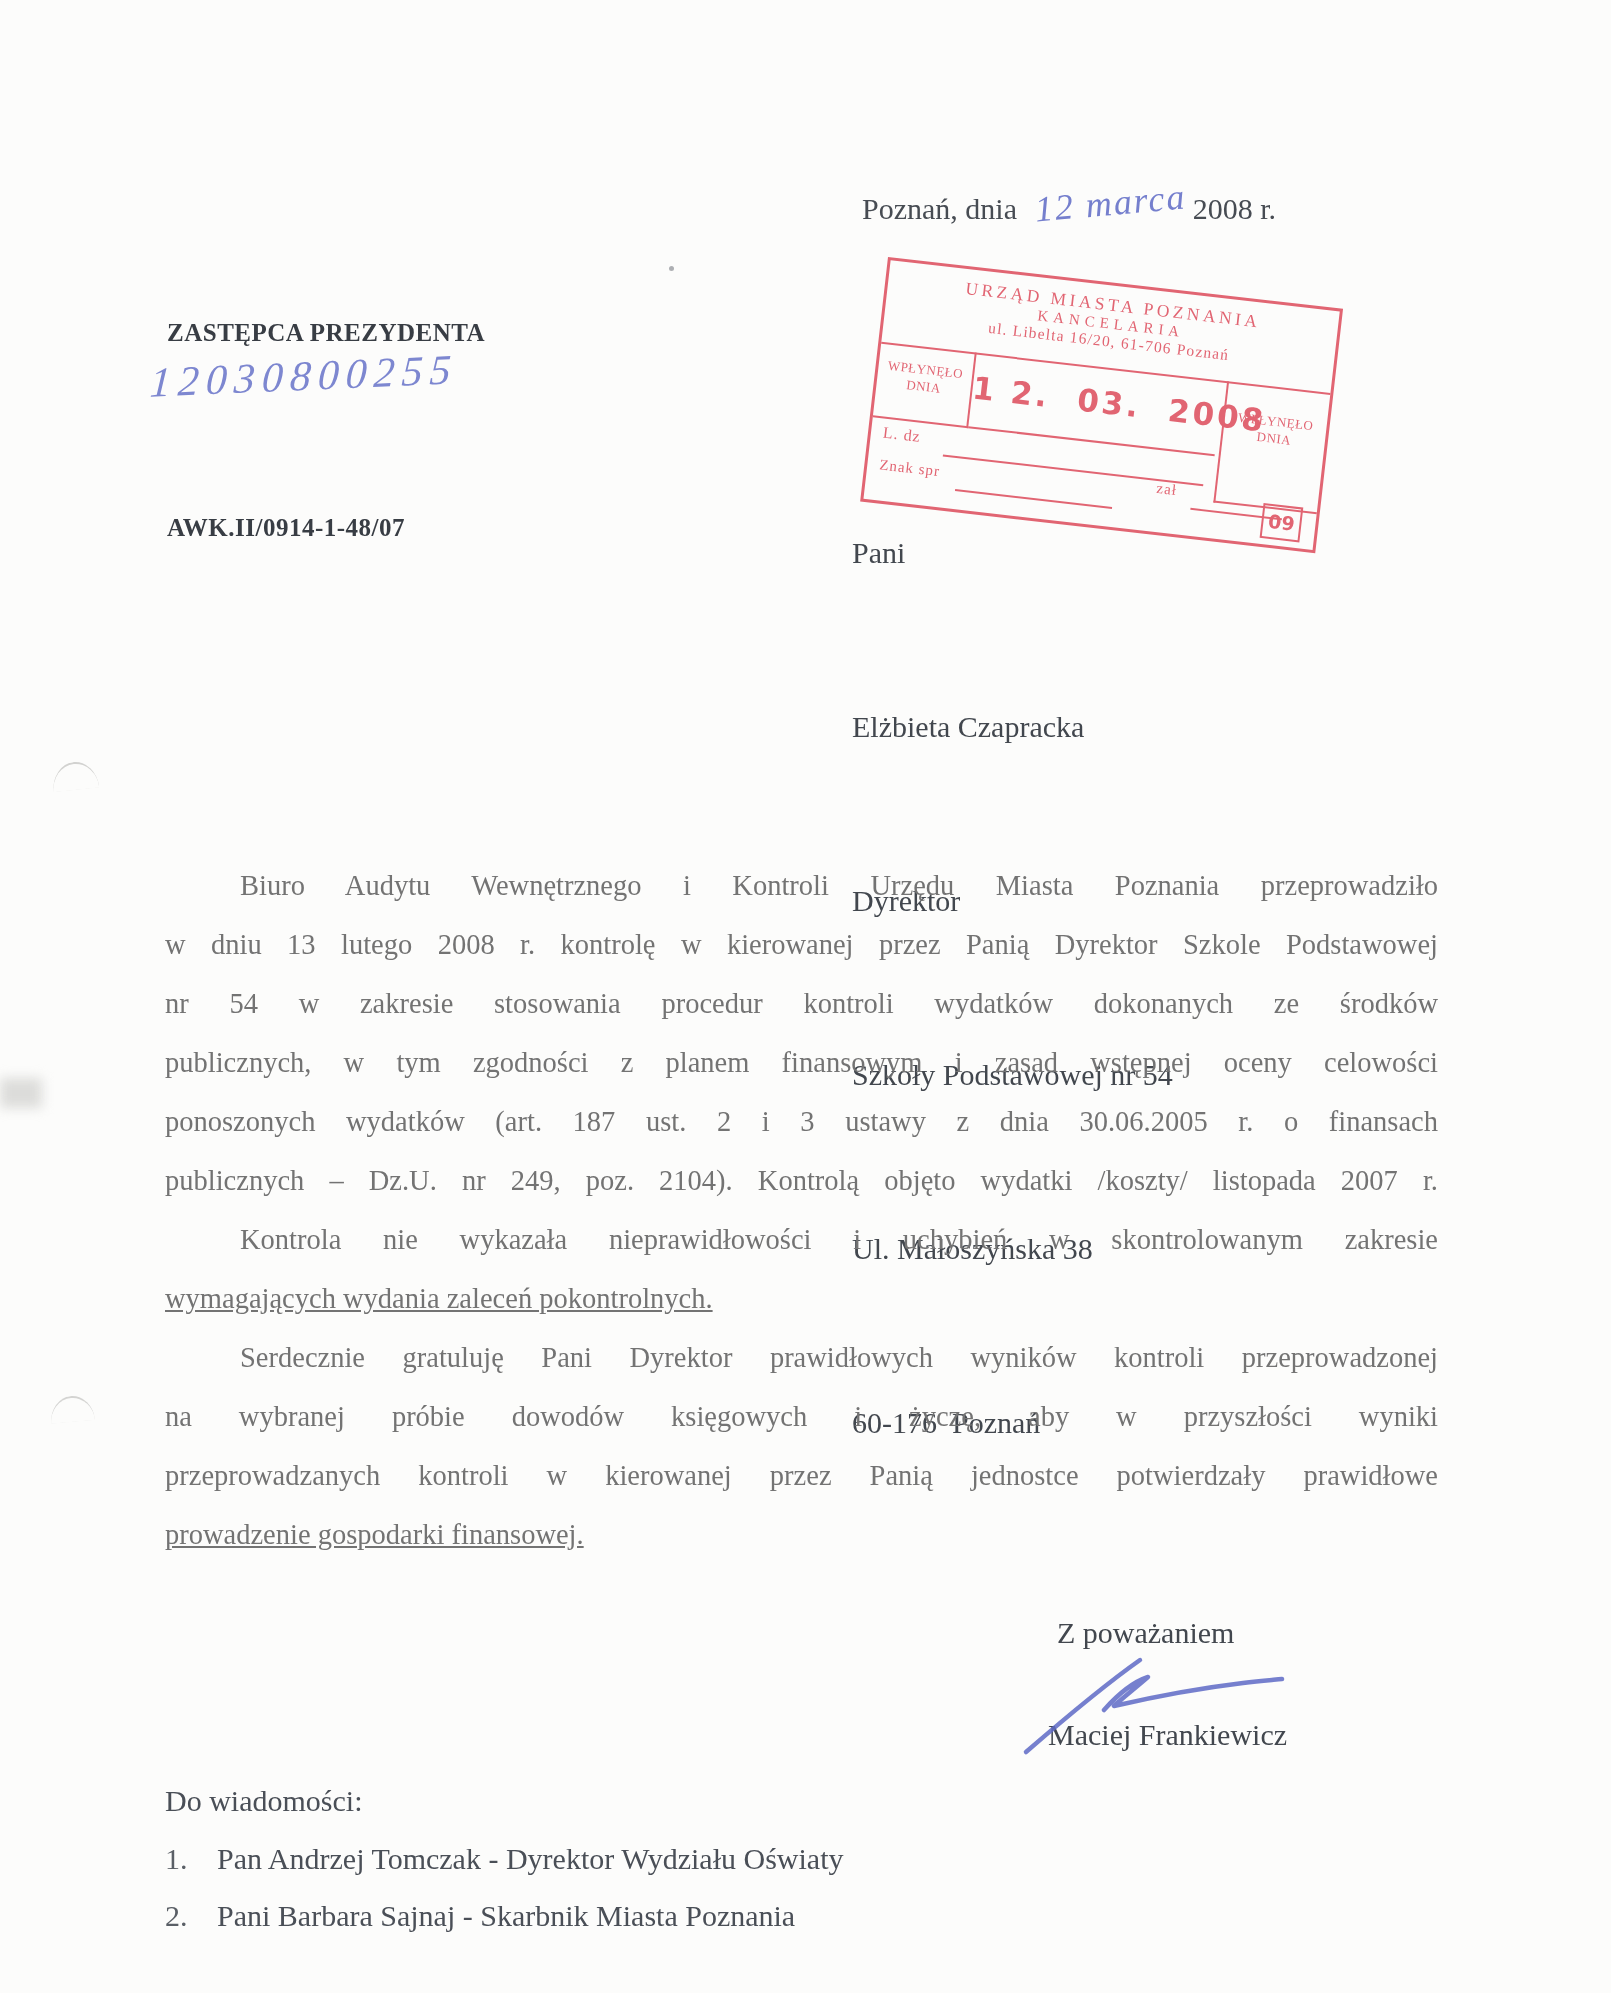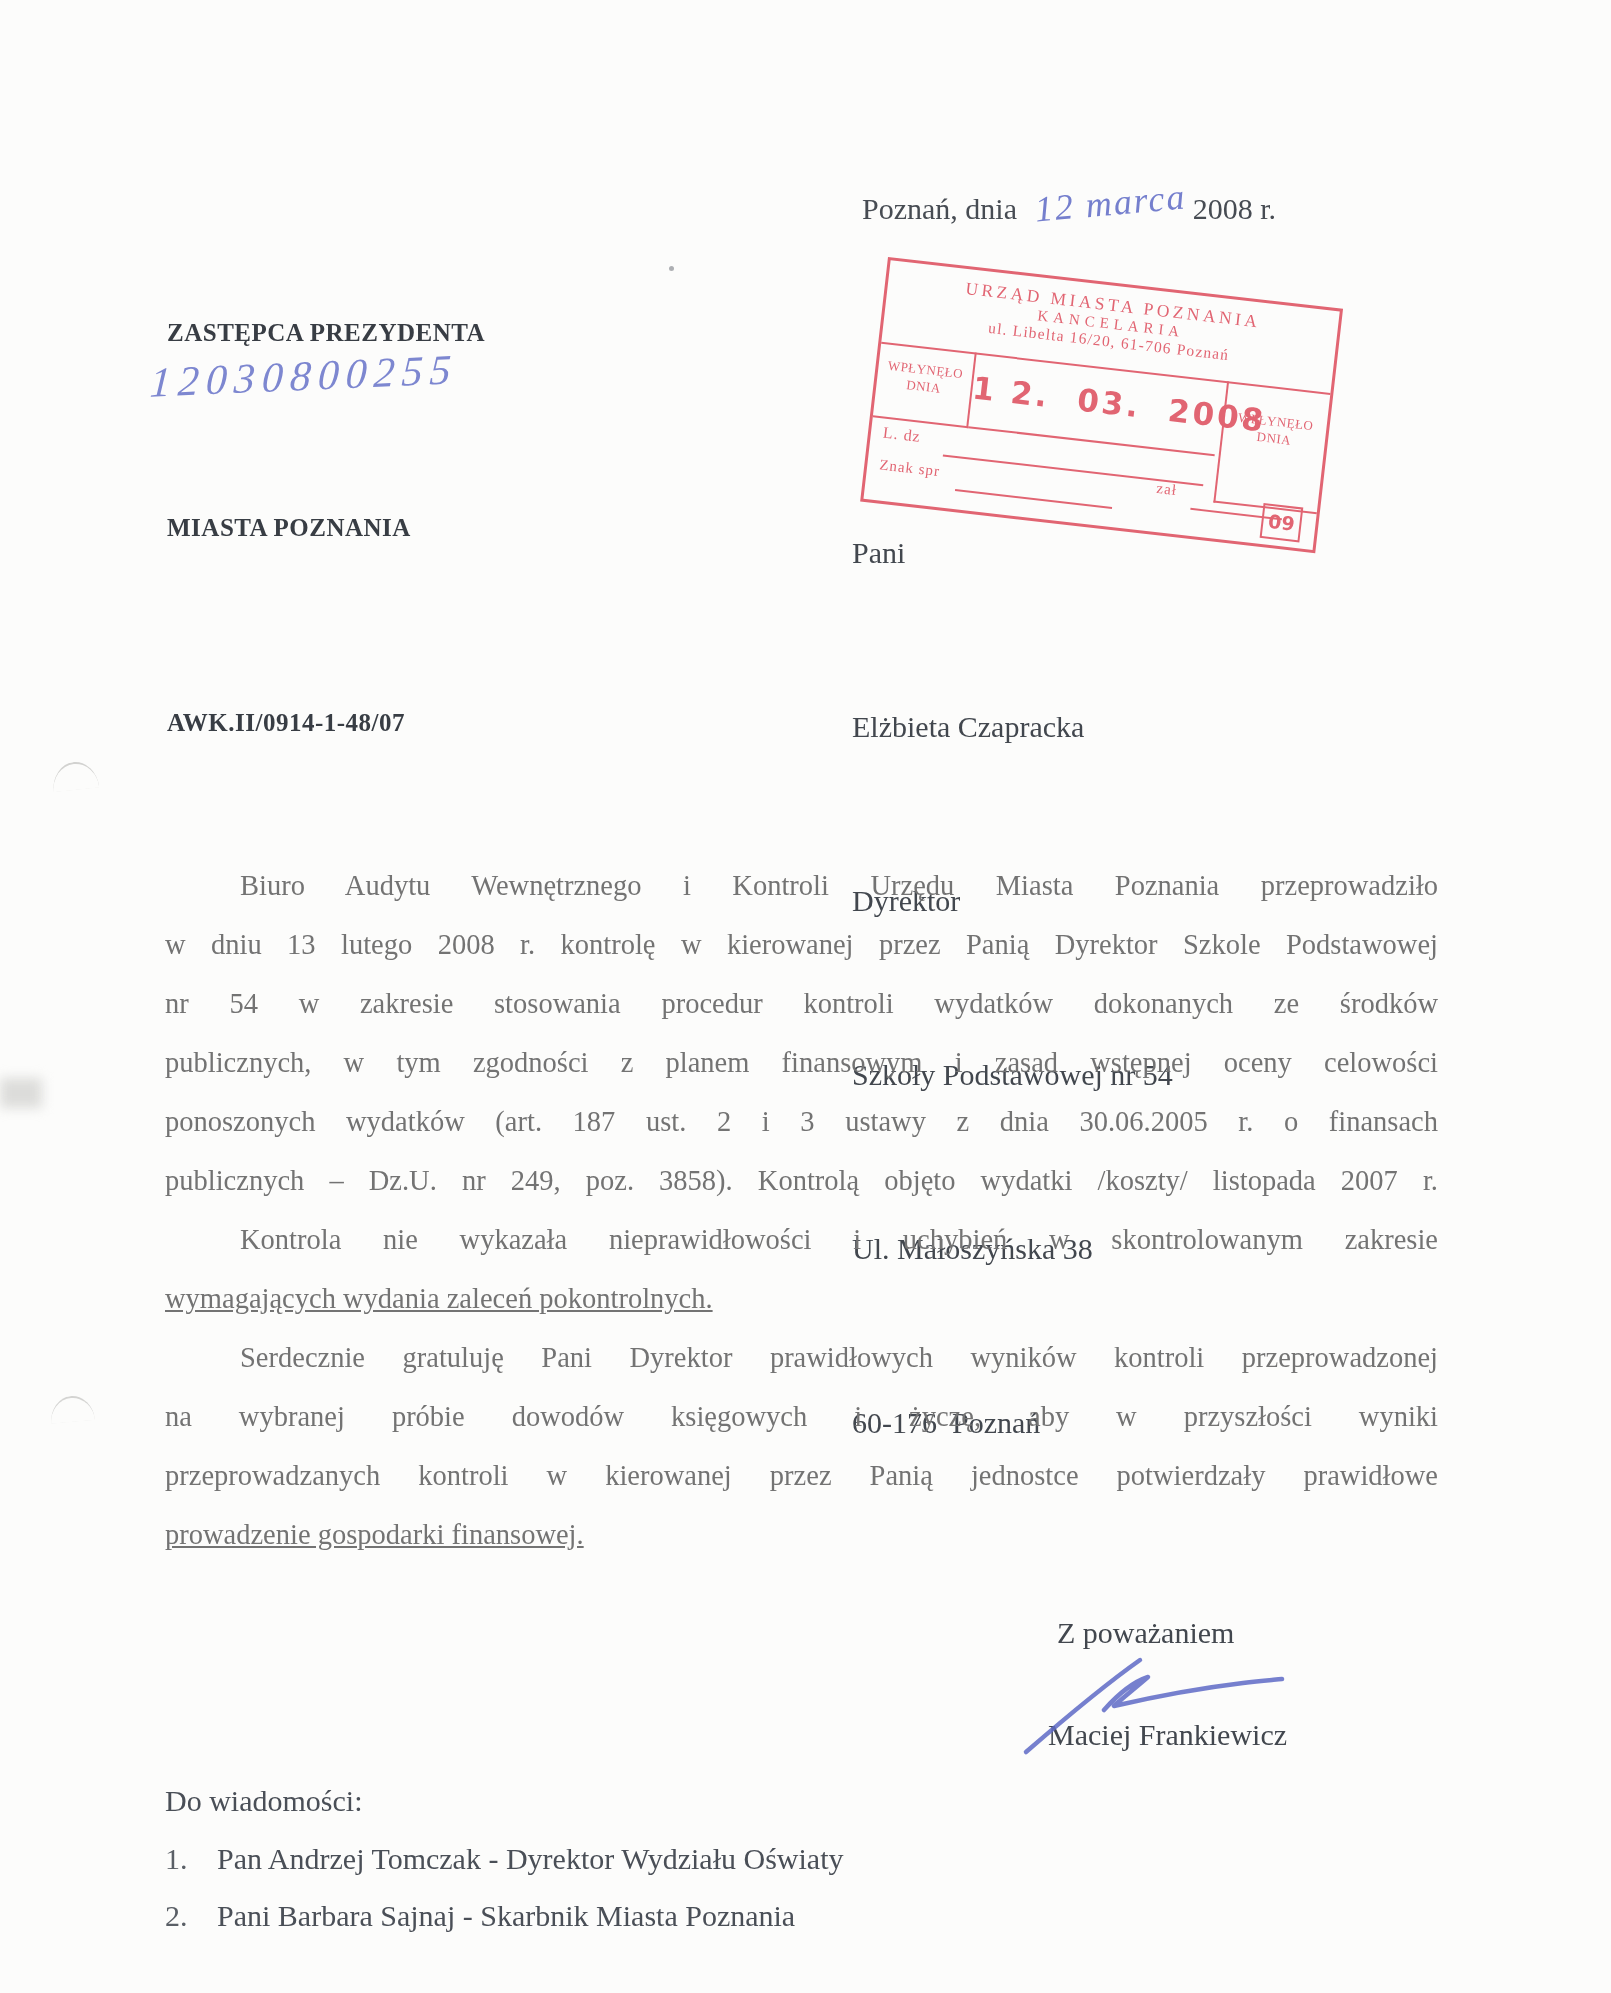--- a/index.html
+++ b/index.html
@@ -99,21 +99,20 @@
   .smudge{left:0;top:1078px;width:42px;height:30px;background:#dcdcda;filter:blur(6px);}
   .speck{left:669px;top:266px;width:5px;height:5px;background:#8b8f94;border-radius:50%;opacity:.7;}
 </style>
 </head>
 <body>
 
 <div class="page">
 
   <div class="letterhead">
     <div>ZASTĘPCA PREZYDENTA</div>
-    <div>MIASTA POZNANIA</div>
     <div>AWK.II/0914-1-48/07</div>
   </div>
   <div class="handwritten-number">12030800255</div>
 
   <div class="dateline"><span>Poznań, dnia</span><span class="hand-date">12 marca</span><span>2008 r.</span></div>
 
   <div class="stamp">
     <div class="stamp-header">
       <span class="l1">URZĄD MIASTA POZNANIA</span>
       <span class="l2">KANCELARIA</span>
@@ -145,21 +144,21 @@
     <div>Ul. Małoszyńska 38</div>
     <div>60-176  Poznań</div>
   </div>
 
   <div class="body-text">
     <div class="body-line indent">Biuro Audytu Wewnętrznego i Kontroli Urzędu Miasta Poznania przeprowadziło</div>
     <div class="body-line">w dniu 13 lutego 2008 r. kontrolę w kierowanej przez Panią Dyrektor Szkole Podstawowej</div>
     <div class="body-line">nr 54 w zakresie stosowania procedur kontroli wydatków dokonanych ze środków</div>
     <div class="body-line">publicznych, w tym zgodności z planem finansowym i zasad wstępnej oceny celowości</div>
     <div class="body-line">ponoszonych wydatków (art. 187 ust. 2 i 3 ustawy z dnia 30.06.2005 r. o finansach</div>
-    <div class="body-line">publicznych – Dz.U. nr 249, poz. 3858). Kontrolą objęto wydatki /koszty/ listopada 2007 r.</div>
+    <div class="body-line">publicznych – Dz.U. nr 249, poz. 2104). Kontrolą objęto wydatki /koszty/ listopada 2007 r.</div>
     <div class="body-line indent">Kontrola nie wykazała nieprawidłowości i uchybień w skontrolowanym zakresie</div>
     <div class="body-line end">wymagających wydania zaleceń pokontrolnych.</div>
     <div class="body-line indent">Serdecznie gratuluję Pani Dyrektor prawidłowych wyników kontroli przeprowadzonej</div>
     <div class="body-line">na wybranej próbie dowodów księgowych i życzę, aby w przyszłości wyniki</div>
     <div class="body-line">przeprowadzanych kontroli w kierowanej przez Panią jednostce potwierdzały prawidłowe</div>
     <div class="body-line end">prowadzenie gospodarki finansowej.</div>
   </div>
 
   <div class="closing-salutation">Z poważaniem</div>
   <svg class="signature-svg" width="300" height="110" viewBox="0 0 300 110">

